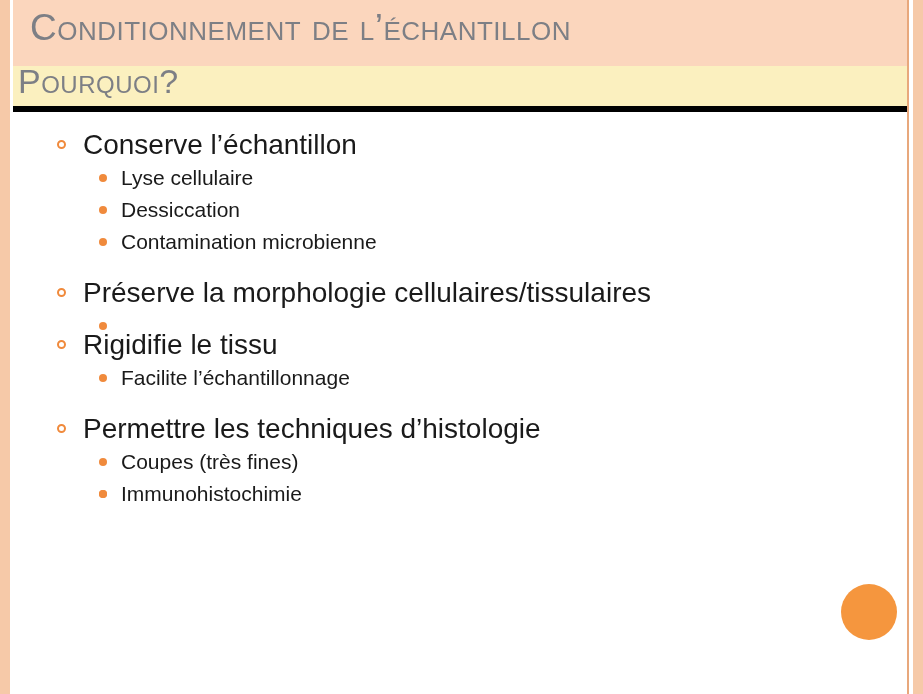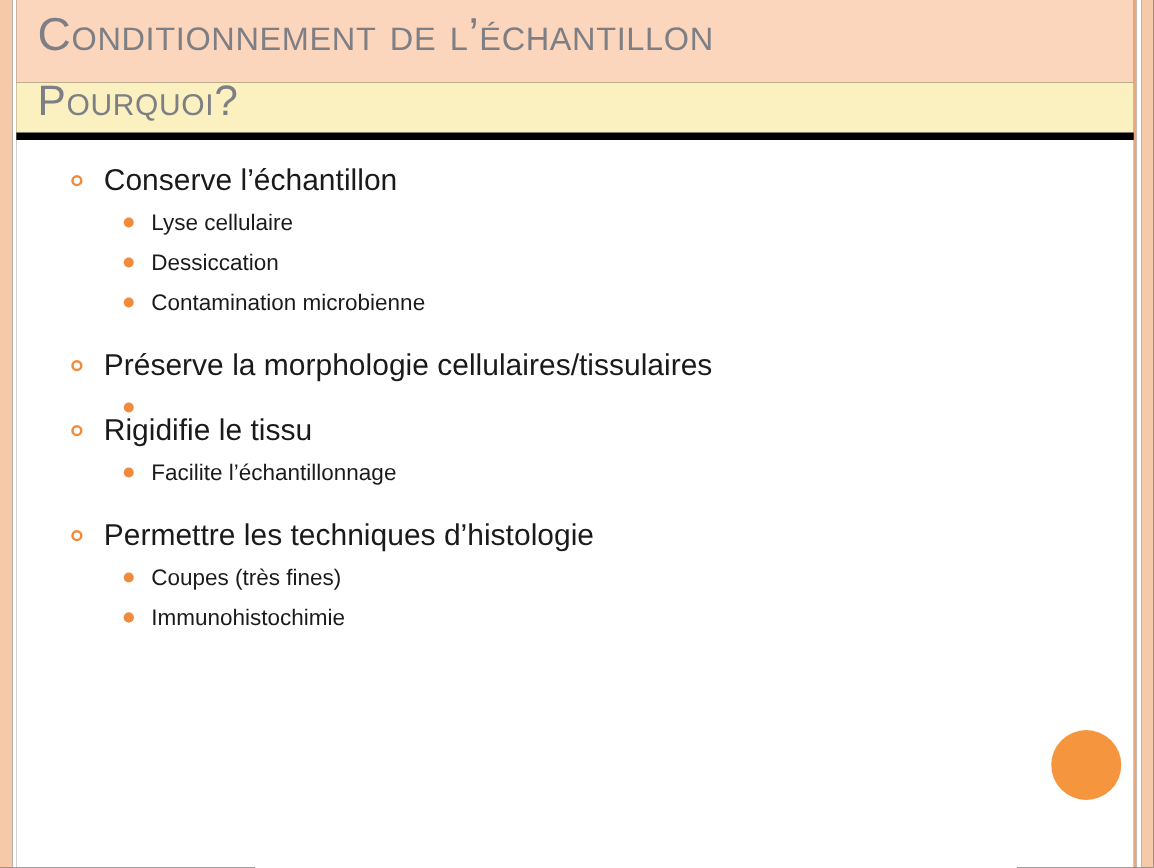--- a/index.html
+++ b/index.html
@@ -85,21 +85,21 @@
     left: 30px;
     top: 7px;
     font-size: 37px;
     font-variant: small-caps;
     color: #7d7f85;
     letter-spacing: 0.5px;
     white-space: nowrap;
   }
   .subtitle-text {
     position: absolute;
-    left: 30px;
+    left: 18px;
     top: 62px;
     font-size: 34px;
     font-variant: small-caps;
     color: #7d7f85;
     letter-spacing: 0.5px;
     white-space: nowrap;
   }
   
   .content {
     position: absolute;
@@ -126,41 +126,41 @@
     left: 44px;
     top: 10px;
     width: 9px;
     height: 9px;
     border: 2px solid #f08a3c;
     border-radius: 50%;
     box-sizing: border-box;
   }
   .l1 .txt {
     margin-left: 26px;
-    font-size: 24px;
+    font-size: 28px;
     color: #1a1a1a;
     line-height: 30px;
   }
   .l2 {
     position: relative;
     padding-left: 86px;
     margin-top: 4px;
   }
   .l2 .bullet {
     position: absolute;
     left: 86px;
     top: 10px;
     width: 8px;
     height: 8px;
     background: #f08a3c;
     border-radius: 50%;
   }
   .l2 .txt {
     margin-left: 22px;
-    font-size: 18px;
+    font-size: 21px;
     color: #1a1a1a;
     line-height: 28px;
     display: block;
   }
   .deco-circle {
     position: absolute;
     right: 26px;
     bottom: 54px;
     width: 56px;
     height: 56px;

